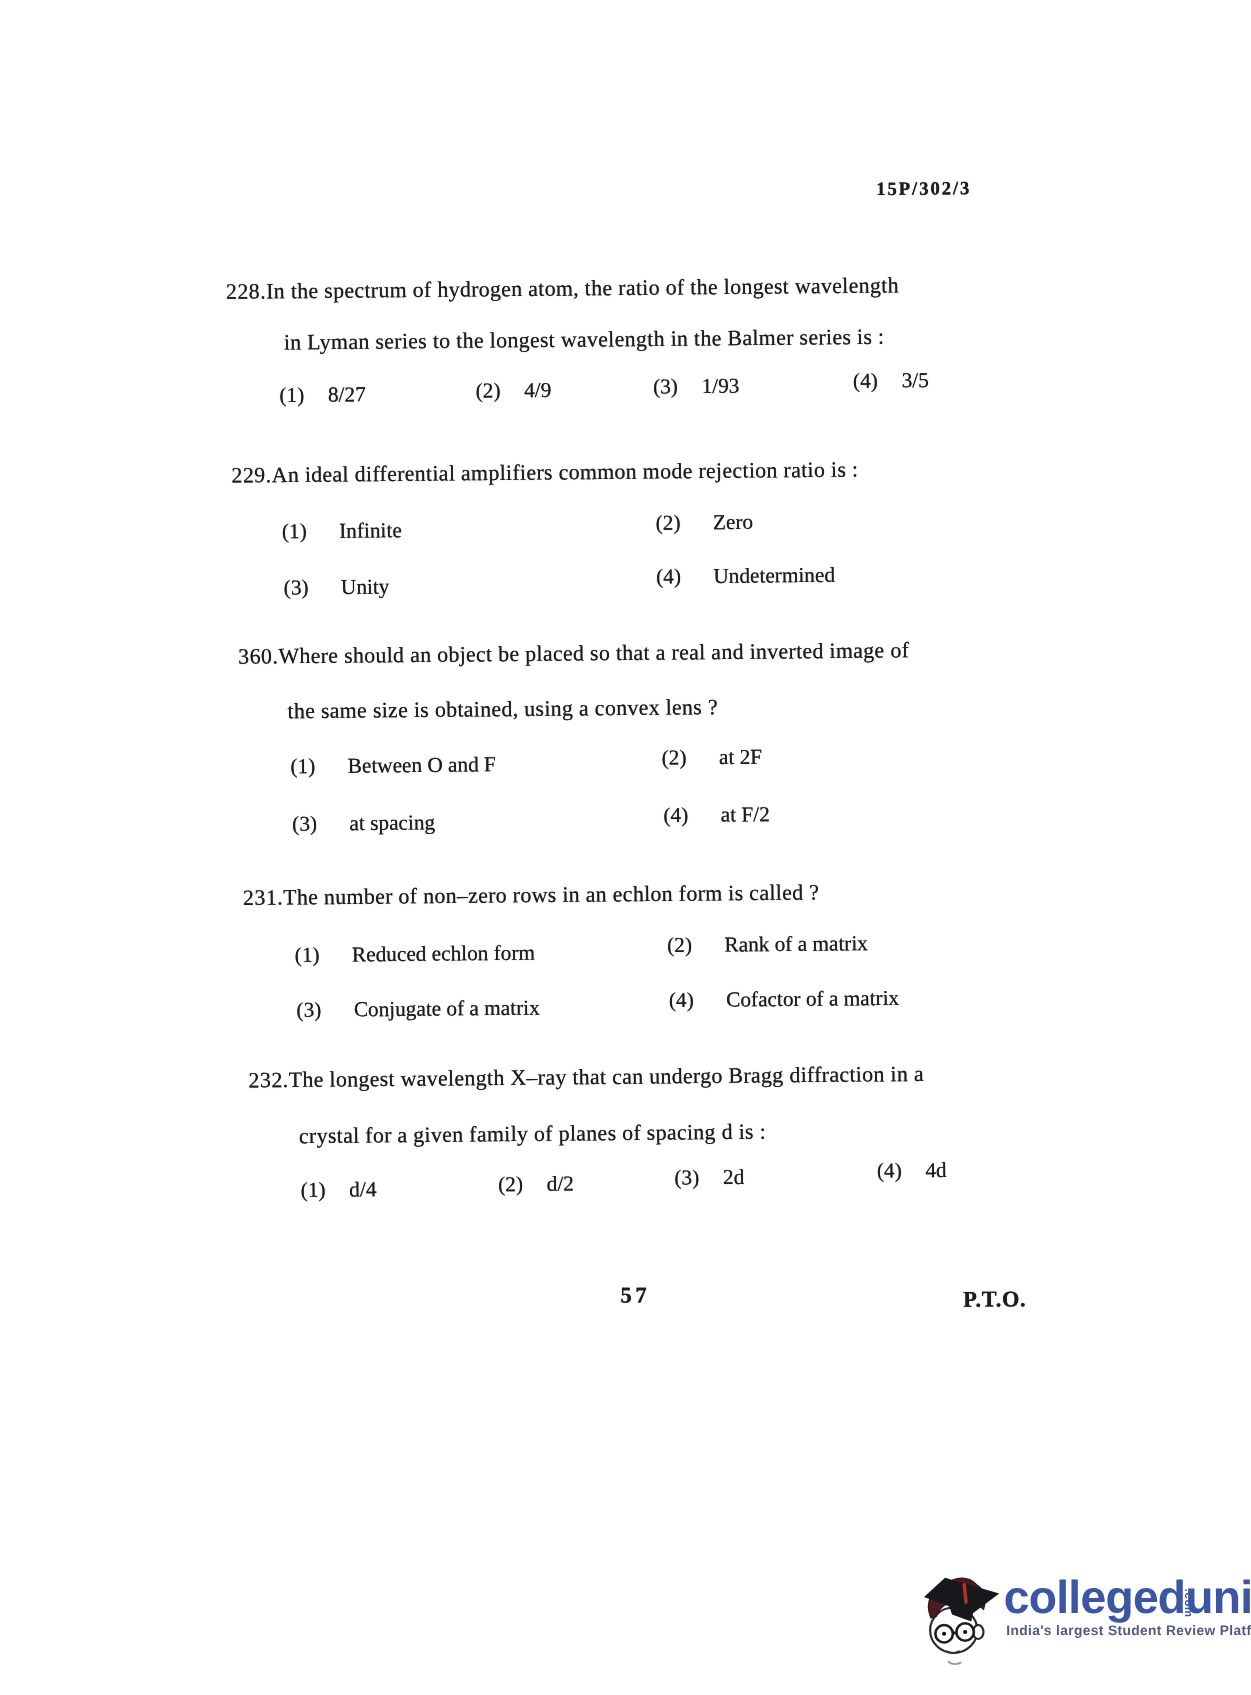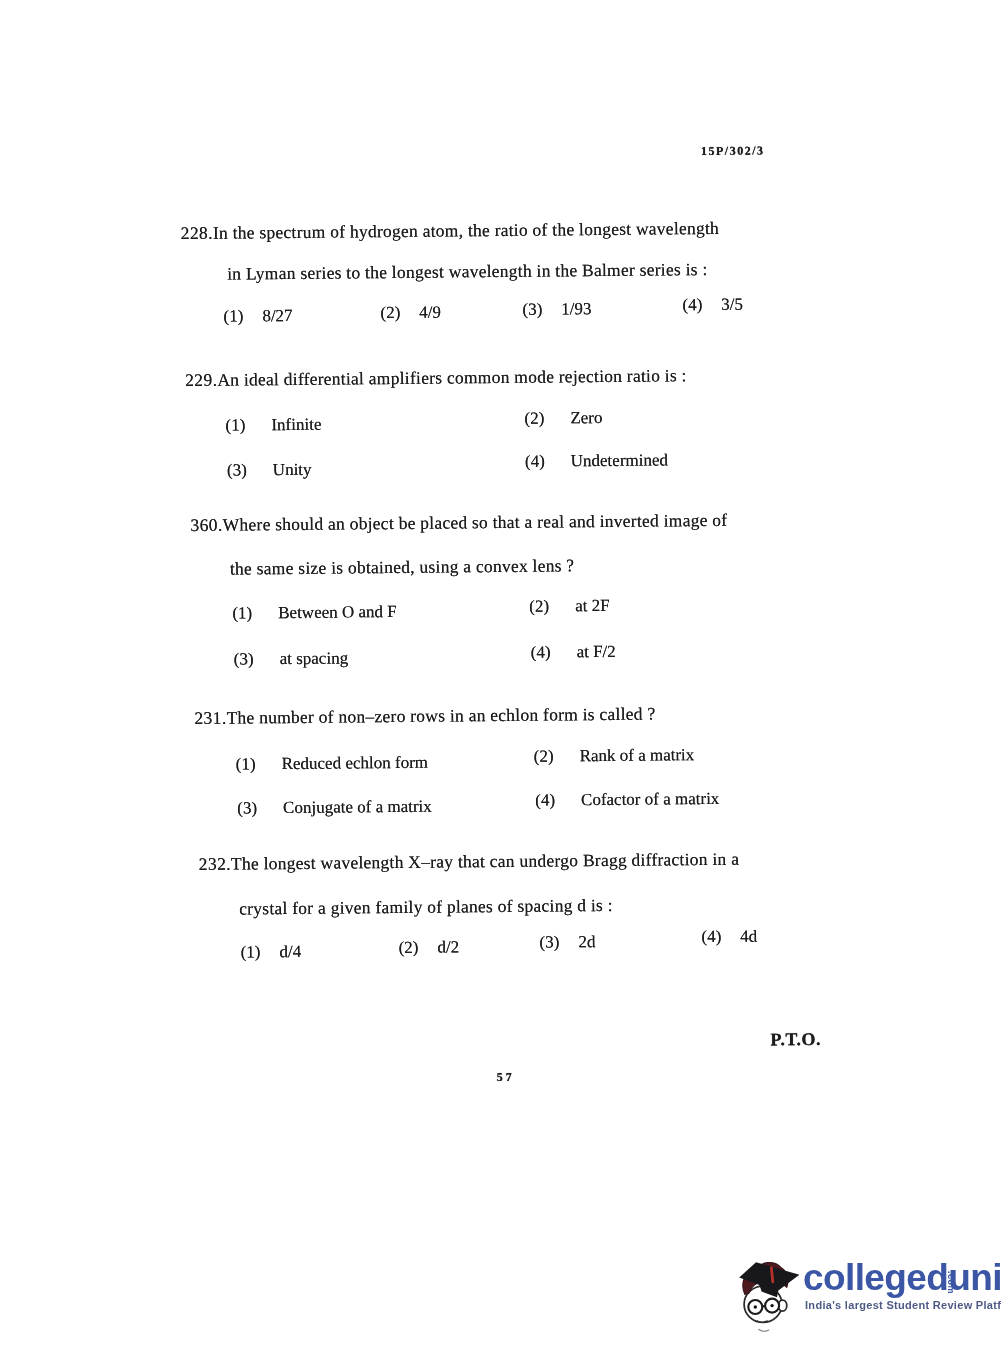--- a/index.html
+++ b/index.html
@@ -44,34 +44,33 @@
     color: #1d1d1d;
     text-shadow: 0 0 0.6px rgba(20,20,20,0.85);
   }
   .opt .olabel { flex: none; }
   .opt.row-gap .otext { margin-left: 19px; }
   .opt.grid-gap .otext { margin-left: 26px; }
   #paper-code {
     position: absolute;
     left: 706px;
     top: 146px;
-    font-size: 12px;
+    font-size: 15px;
     font-weight: 700;
     letter-spacing: 1.5px;
     text-shadow: 0 0 0.7px rgba(10,10,10,0.9);
   }
   #page-number {
     position: absolute;
     left: 493px;
     top: 1026px;
-    font-size: 12px;
+    font-size: 18px;
     font-weight: 700;
     letter-spacing: 3px;
     text-shadow: 0 0 0.7px rgba(10,10,10,0.9);
-    margin-top: 44px;
   }
   #pto {
     position: absolute;
     left: 767px;
     top: 1022px;
     font-size: 18px;
     font-weight: 700;
     letter-spacing: 0.5px;
     text-shadow: 0 0 0.7px rgba(10,10,10,0.9);
     margin-top: 10px;

